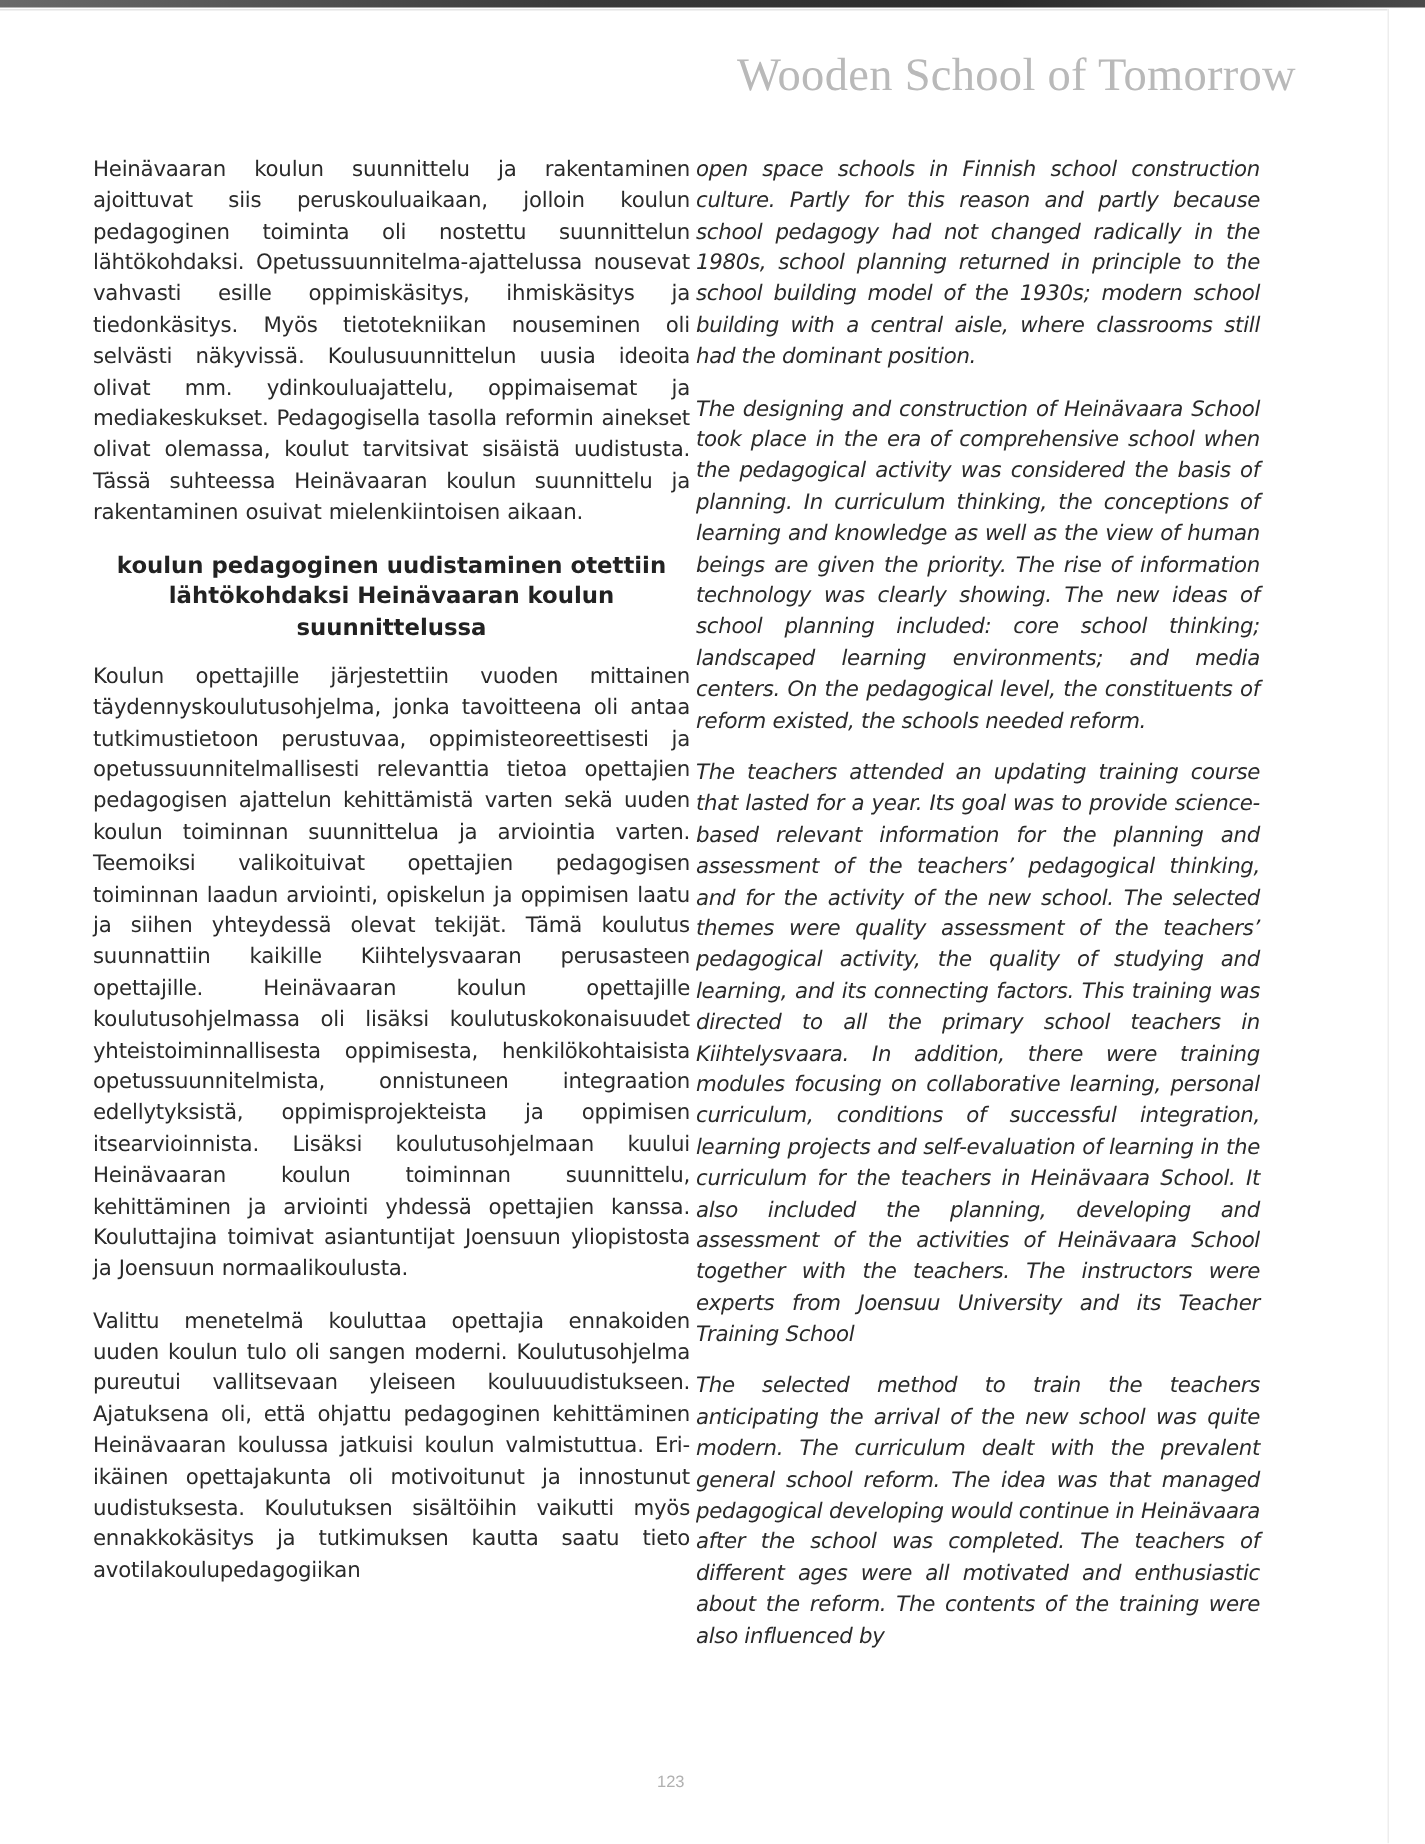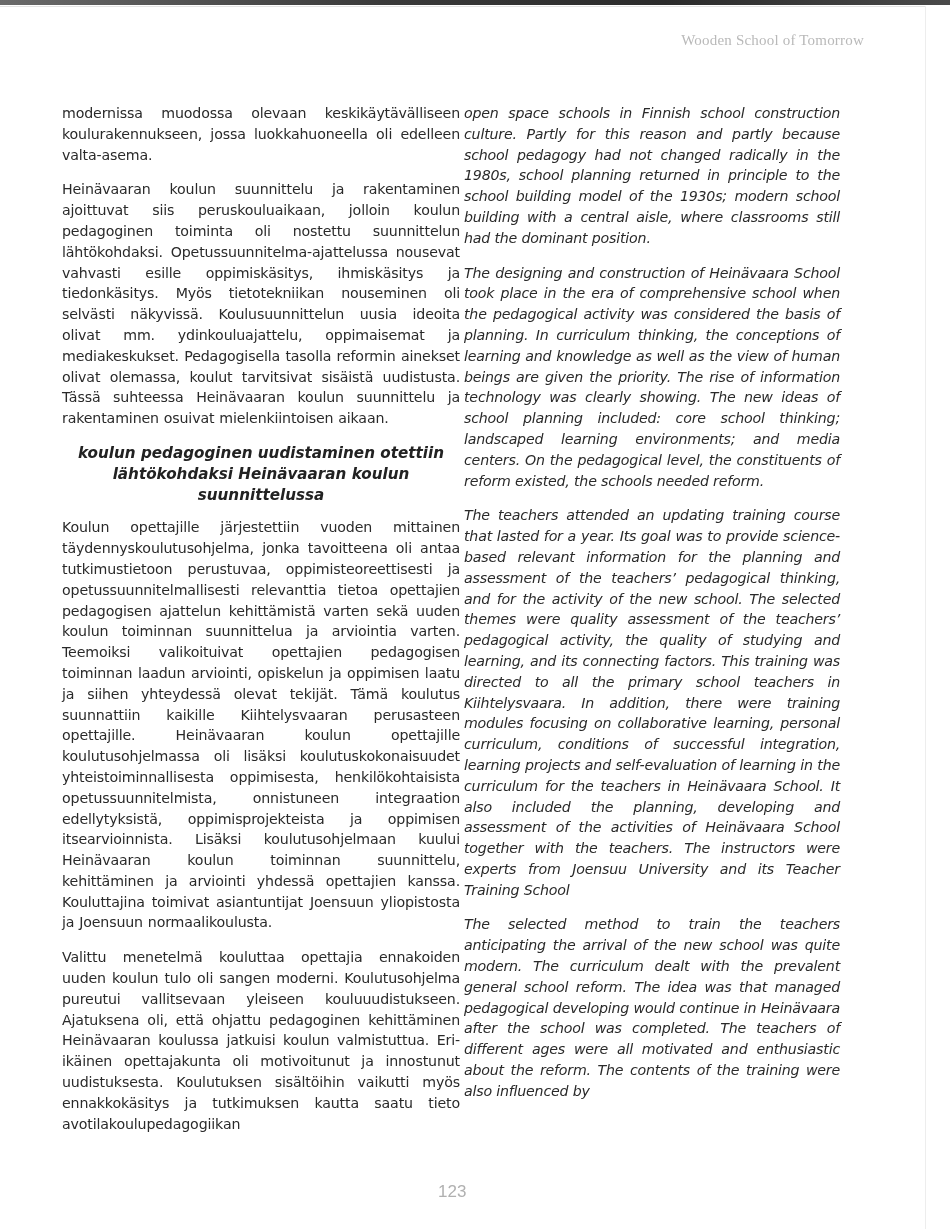--- a/index.html
+++ b/index.html
@@ -12,53 +12,52 @@
     background: linear-gradient(to right, #6a6a6a, #3a3a3a 40%, #2b2b2b 70%, #4a4a4a);
   }
   .page-edge-top {
     position: absolute; left: 0; top: 6px; width: 925px; height: 1px; background: #e4e4e4;
   }
   .page-edge-right {
     position: absolute; left: 925px; top: 6px; width: 1px; height: 1223px; background: #ededed;
   }
   .running-header {
     position: absolute; right: 86px; top: 32px;
-    font-family: "Liberation Serif", serif; font-size: 15px; color: #b9b9b9;
+    font-family: "Liberation Serif", serif; font-size: 31px; color: #b9b9b9;
     letter-spacing: 0.2px;
   }
   .col {
     position: absolute; top: 103px; width: 398px;
     font-family: "DejaVu Sans", sans-serif; font-size: 14.2px; line-height: 20.8px;
     color: #2a2a2a; text-align: justify;
   }
   .col-left { left: 62px; }
   .col-right { left: 464px; width: 376px; font-style: italic; font-family: "DejaVu Sans", sans-serif; }
   .col p { margin: 0 0 14px 0; hyphens: manual; }
   .col h2 {
     margin: 2px 0 12px 0; font-size: 15.2px; line-height: 20.8px;
-    font-weight: bold; font-style: italic; text-align: center; color: #222;
+    font-weight: bold; text-align: center; color: #222;
   }
   .col-left p { letter-spacing: -0.15px; word-spacing: 0.5px; }
   .col-right p { letter-spacing: -0.2px; }
   .page-number {
     position: absolute; left: 438px; top: 1182px;
-    font-family: "Liberation Sans", sans-serif; font-size: 17px; color: #b0b0b0;
+    font-family: "Liberation Sans", sans-serif; font-size: 11px; color: #b0b0b0;
   }
 </style>
 </head>
 <body>
 
 <div class="scan-top"></div>
 <div class="page-edge-top"></div>
 <div class="page-edge-right"></div>
 
 <div class="running-header">Wooden School of Tomorrow</div>
 
 <div class="col col-left">
-  <p>modernissa muodossa olevaan keskikäytävälliseen koulurakennukseen, jossa luokkahuoneella oli edelleen valta-asema.</p>
   <p>Heinävaaran koulun suunnittelu ja rakentaminen ajoittuvat siis peruskouluaikaan, jolloin koulun pedagoginen toiminta oli nostettu suunnittelun lähtökohdaksi. Opetussuunnitelma-ajattelussa nousevat vahvasti esille oppimiskäsitys, ihmiskäsitys ja tiedonkäsitys. Myös tietotekniikan nouseminen oli selvästi näkyvissä. Koulusuunnittelun uusia ideoita olivat mm. ydinkouluajattelu, oppimaisemat ja mediakeskukset. Pedagogisella tasolla reformin ainekset olivat olemassa, koulut tarvitsivat sisäistä uudistusta. Tässä suhteessa Heinävaaran koulun suunnittelu ja rakentaminen osuivat mielenkiintoisen aikaan.</p>
   <h2>koulun pedagoginen uudistaminen otettiin lähtökohdaksi Heinävaaran koulun suunnittelussa</h2>
   <p>Koulun opettajille järjestettiin vuoden mittainen täydennyskoulutusohjelma, jonka tavoitteena oli antaa tutkimustietoon perustuvaa, oppimisteoreettisesti ja opetussuunnitelmallisesti relevanttia tietoa opettajien pedagogisen ajattelun kehittämistä varten sekä uuden koulun toiminnan suunnittelua ja arviointia varten. Teemoiksi valikoituivat opettajien pedagogisen toiminnan laadun arviointi, opiskelun ja oppimisen laatu ja siihen yhteydessä olevat tekijät. Tämä koulutus suunnattiin kaikille Kiihtelysvaaran perusasteen opettajille. Heinävaaran koulun opettajille koulutusohjelmassa oli lisäksi koulutuskokonaisuudet yhteistoiminnallisesta oppimisesta, henkilökohtaisista opetussuunnitelmista, onnistuneen integraation edellytyksistä, oppimisprojekteista ja oppimisen itsearvioinnista. Lisäksi koulutusohjelmaan kuului Heinävaaran koulun toiminnan suunnittelu, kehittäminen ja arviointi yhdessä opettajien kanssa. Kouluttajina toimivat asiantuntijat Joensuun yliopistosta ja Joensuun normaalikoulusta.</p>
   <p>Valittu menetelmä kouluttaa opettajia ennakoiden uuden koulun tulo oli sangen moderni. Koulutusohjelma pureutui vallitsevaan yleiseen kouluuudistukseen. Ajatuksena oli, että ohjattu pedagoginen kehittäminen Heinävaaran koulussa jatkuisi koulun valmistuttua. Eri-ikäinen opettajakunta oli motivoitunut ja innostunut uudistuksesta. Koulutuksen sisältöihin vaikutti myös ennakkokäsitys ja tutkimuksen kautta saatu tieto avotilakoulupedagogiikan</p>
 </div>
 
 <div class="col col-right">
   <p>open space schools in Finnish school construction culture. Partly for this reason and partly because school pedagogy had not changed radically in the 1980s, school planning returned in principle to the school building model of the 1930s; modern school building with a central aisle, where classrooms still had the dominant position.</p>
   <p>The designing and construction of Heinävaara School took place in the era of comprehensive school when the pedagogical activity was considered the basis of planning. In curriculum thinking, the conceptions of learning and knowledge as well as the view of human beings are given the priority. The rise of information technology was clearly showing. The new ideas of school planning included: core school thinking; landscaped learning environments; and media centers. On the pedagogical level, the constituents of reform existed, the schools needed reform.</p>
   <p>The teachers attended an updating training course that lasted for a year. Its goal was to provide science-based relevant information for the planning and assessment of the teachers’ pedagogical thinking, and for the activity of the new school. The selected themes were quality assessment of the teachers’ pedagogical activity, the quality of studying and learning, and its connecting factors. This training was directed to all the primary school teachers in Kiihtelysvaara. In addition, there were training modules focusing on collaborative learning, personal curriculum, conditions of successful integration, learning projects and self-evaluation of learning in the curriculum for the teachers in Heinävaara School. It also included the planning, developing and assessment of the activities of Heinävaara School together with the teachers. The instructors were experts from Joensuu University and its Teacher Training School</p>

